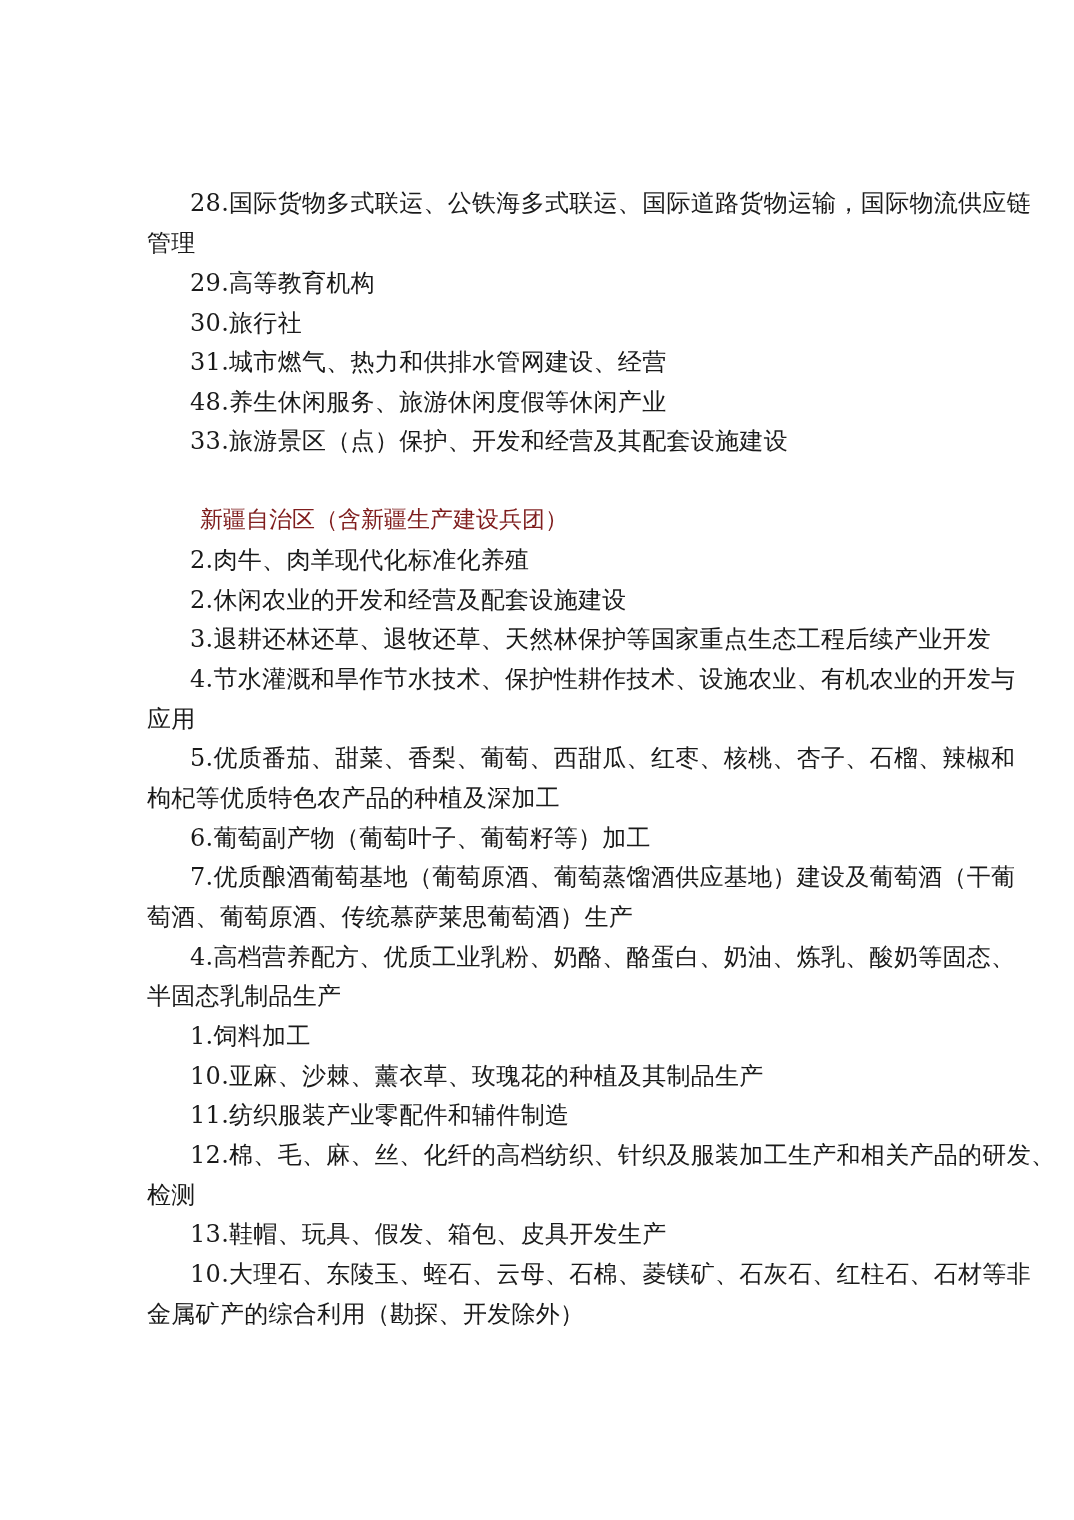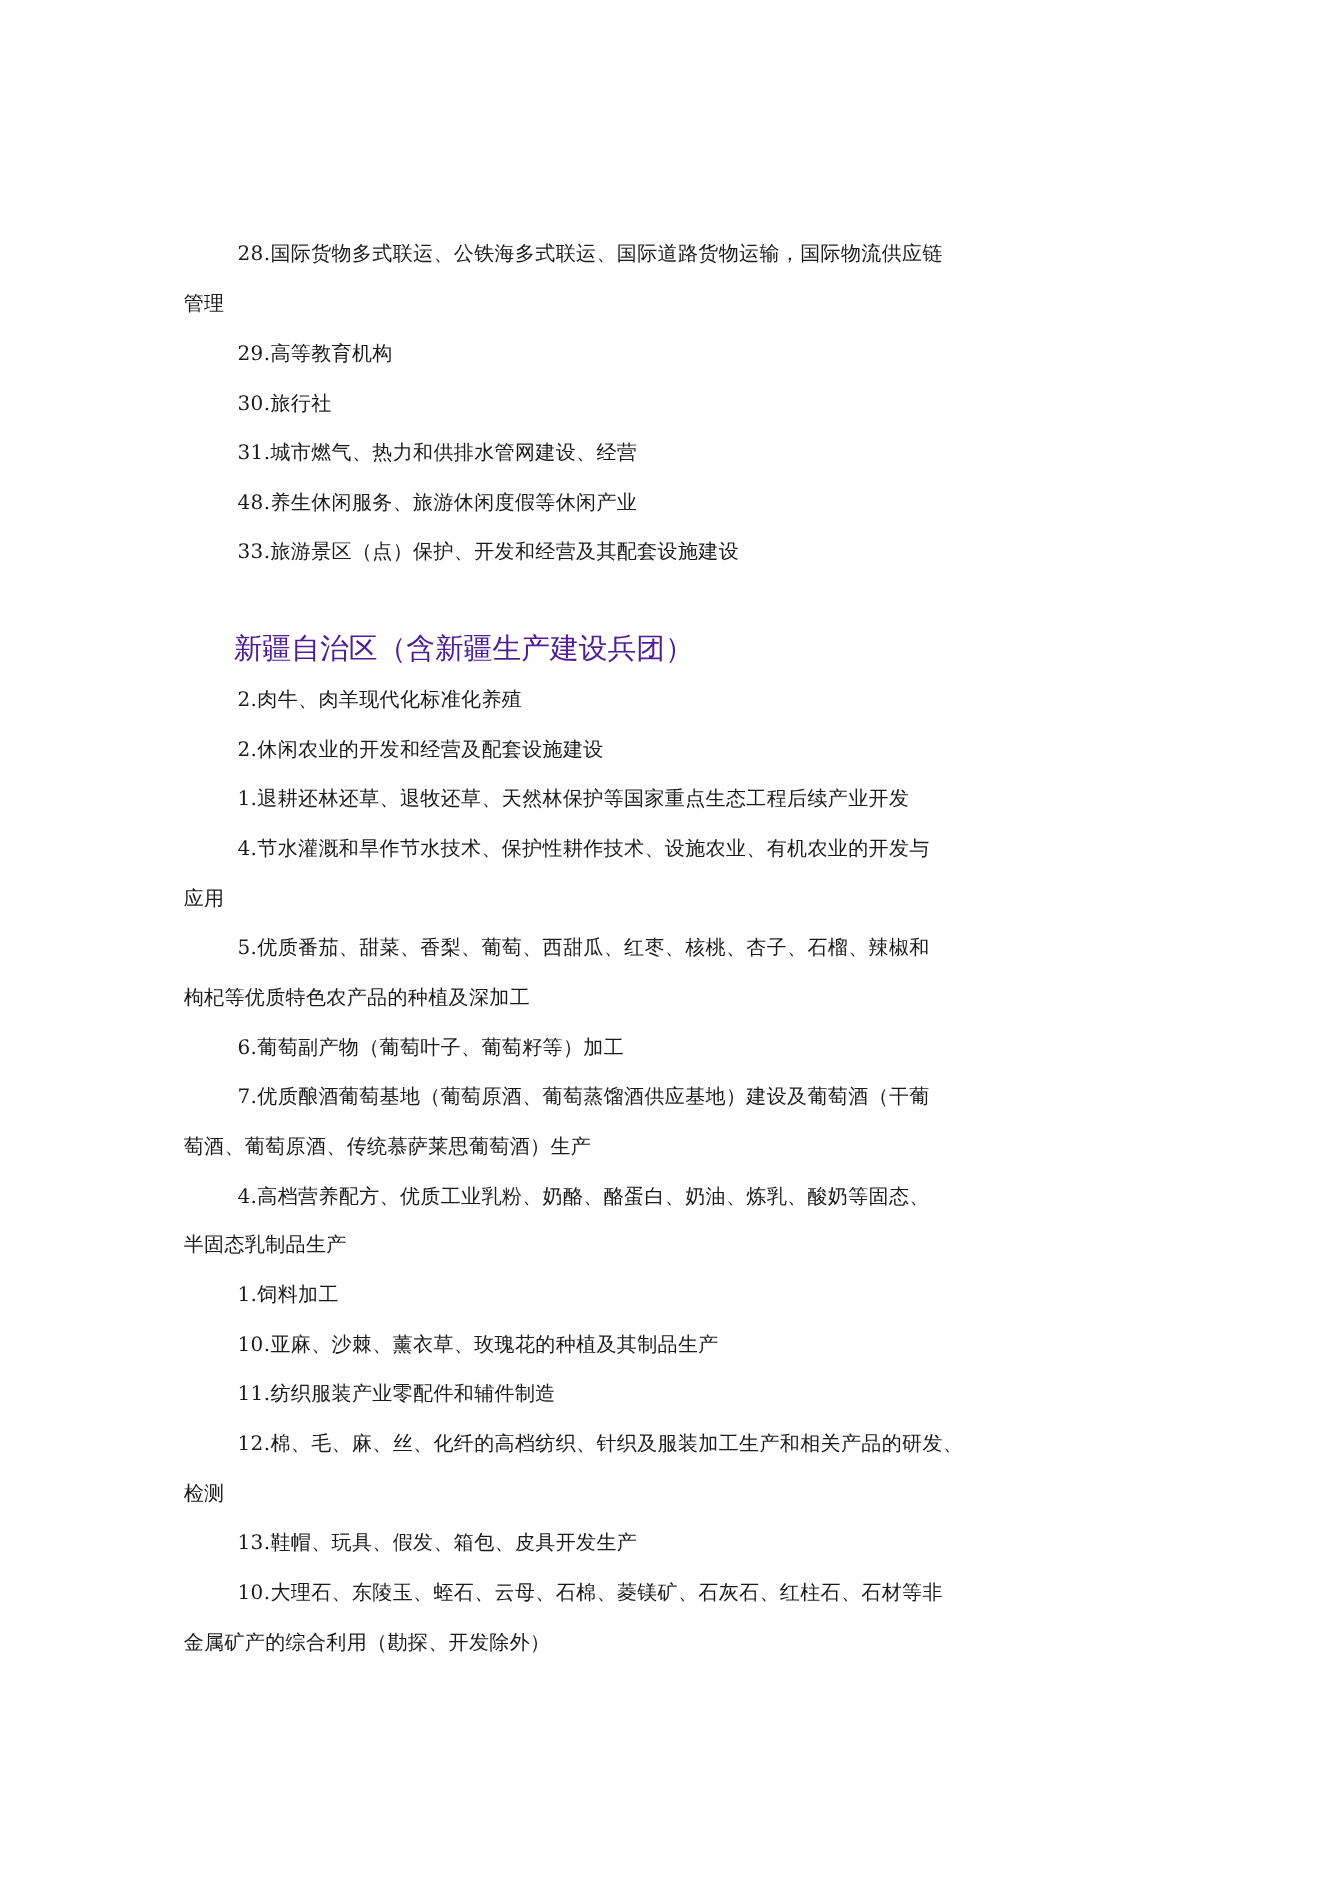--- a/index.html
+++ b/index.html
@@ -1,41 +1,41 @@
 <!DOCTYPE html>
 <html><head>
 <meta charset="utf-8">
 <style>
   html, body { margin: 0; padding: 0; background: #ffffff; }
   body { width: 1074px; height: 1520px; position: relative; overflow: hidden;
          font-family: "DejaVu Serif", "Liberation Serif", serif; color: #1a1a1a; }
   .page { position: absolute; left: 147px; top: 0; width: 782px; }
-  .line { position: absolute; left: 0; font-size: 16px; line-height: 24px; white-space: nowrap; letter-spacing: 0.3px; }
+  .line { position: absolute; left: 0; font-size: 24px; line-height: 24px; white-space: nowrap; letter-spacing: 0.3px; }
   .indent { left: 43px; }
-  .heading { position: absolute; left: 40px; font-family: "DejaVu Sans", "Liberation Sans", sans-serif;
-             font-size: 23px; line-height: 28px; white-space: nowrap; color: #4c1d95; }
+  .heading { position: absolute; left: 53px; font-family: "DejaVu Sans", "Liberation Sans", sans-serif;
+             font-size: 23px; line-height: 28px; white-space: nowrap; color: #7f1d1d; }
 </style>
 </head>
 <body>
 
 <div class="page">
 
   <div class="line indent" style="top:191px">28.国际货物多式联运、公铁海多式联运、国际道路货物运输，国际物流供应链</div>
   <div class="line" style="top:231px">管理</div>
   <div class="line indent" style="top:271px">29.高等教育机构</div>
   <div class="line indent" style="top:311px">30.旅行社</div>
   <div class="line indent" style="top:350px">31.城市燃气、热力和供排水管网建设、经营</div>
   <div class="line indent" style="top:390px">48.养生休闲服务、旅游休闲度假等休闲产业</div>
   <div class="line indent" style="top:429px">33.旅游景区（点）保护、开发和经营及其配套设施建设</div>
 
   <div class="heading" style="top:505px">新疆自治区（含新疆生产建设兵团）</div>
 
   <div class="line indent" style="top:548px">2.肉牛、肉羊现代化标准化养殖</div>
   <div class="line indent" style="top:588px">2.休闲农业的开发和经营及配套设施建设</div>
-  <div class="line indent" style="top:627px">1.退耕还林还草、退牧还草、天然林保护等国家重点生态工程后续产业开发</div>
+  <div class="line indent" style="top:627px">3.退耕还林还草、退牧还草、天然林保护等国家重点生态工程后续产业开发</div>
   <div class="line indent" style="top:667px">4.节水灌溉和旱作节水技术、保护性耕作技术、设施农业、有机农业的开发与</div>
   <div class="line" style="top:707px">应用</div>
   <div class="line indent" style="top:746px">5.优质番茄、甜菜、香梨、葡萄、西甜瓜、红枣、核桃、杏子、石榴、辣椒和</div>
   <div class="line" style="top:786px">枸杞等优质特色农产品的种植及深加工</div>
   <div class="line indent" style="top:826px">6.葡萄副产物（葡萄叶子、葡萄籽等）加工</div>
   <div class="line indent" style="top:865px">7.优质酿酒葡萄基地（葡萄原酒、葡萄蒸馏酒供应基地）建设及葡萄酒（干葡</div>
   <div class="line" style="top:905px">萄酒、葡萄原酒、传统慕萨莱思葡萄酒）生产</div>
   <div class="line indent" style="top:945px">4.高档营养配方、优质工业乳粉、奶酪、酪蛋白、奶油、炼乳、酸奶等固态、</div>
   <div class="line" style="top:984px">半固态乳制品生产</div>
   <div class="line indent" style="top:1024px">1.饲料加工</div>

